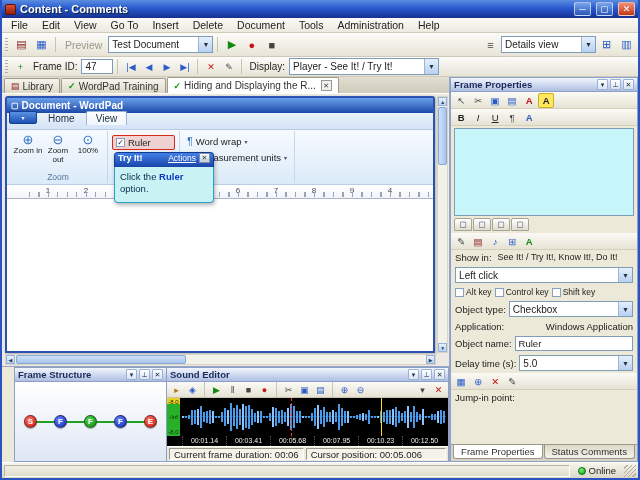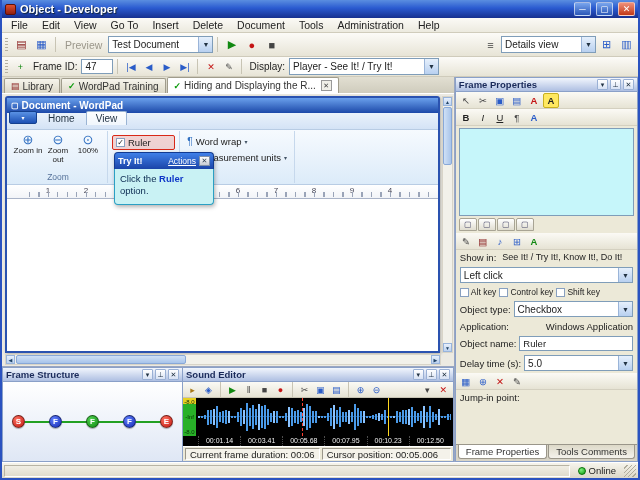--- a/index.html
+++ b/index.html
@@ -101,21 +101,21 @@
               border-bottom: 1px solid #aab4c8; }
   .wp-ruler .ticks { position: absolute; left: 22px; right: 4px; bottom: 1px; height: 5px;
                      background: repeating-linear-gradient(90deg,#9aa4b8 0 1px,transparent 1px 9.5px); }
   .wp-ruler .nums { position: absolute; left: 22px; top: 1px; display: flex; }
   .wp-ruler .num { width: 38px; text-align: center; font-size: 8px; color: #445; }
   .wp-docbody { flex: 1; background: #fff; }
 
   
   .callout { position: absolute; left: 112px; top: 58px; width: 100px; z-index: 6;
              filter: drop-shadow(1px 2px 2px rgba(0,0,0,.3)); }
-  .callout-hd { height: 15px; display: flex; align-items: center; gap: 3px; padding: 8px 3px;
+  .callout-hd { height: 15px; display: flex; align-items: flex-start; gap: 3px; padding: 0 3px;
                 background: linear-gradient(#4080e8,#1a44a8); border: 1px solid #123a90; border-bottom: none;
                 border-radius: 4px 4px 0 0; }
   .callout-title { color: #fff; font-size: 9px; font-weight: bold; }
   .callout-actions { color: #fff; font-size: 8.5px; text-decoration: underline; margin-left: auto; }
   .callout-close { width: 11px; height: 10px; flex: none; display: flex; align-items: center; justify-content: center;
                    background: linear-gradient(#fefefe,#c8ccd4); border: 1px solid #8090a8; font-size: 7px; color: #345; }
   .callout-bd { background: #c9f2f4; border: 1px solid #2aa0c4; border-top: none; border-radius: 0 0 4px 4px;
                 padding: 4px 5px 7px; font-size: 9.5px; color: #0a2a50; line-height: 1.25; }
   .callout-bd .tgt { color: #1038c8; font-weight: bold; }
 
@@ -129,21 +129,21 @@
   .sc-thumb-v { width: 9px; height: 58px; margin-top: 1px; border-radius: 2px;
                 background: linear-gradient(90deg,#cfe0f6,#a8c4ea); border: 1px solid #88a8d8; }
   .sc-thumb-h { width: 170px; height: 9px; margin-left: 1px; border-radius: 2px;
                 background: linear-gradient(#cfe0f6,#a8c4ea); border: 1px solid #88a8d8; }
   .scroll-v .sc-btn:last-child { margin-top: auto; }
   .scroll-h .sc-btn:last-child { margin-left: auto; }
 
   
   .bottom-row { height: 96px; flex: none; display: flex; border-top: 1px solid #9aa6c0; }
   .panel { display: flex; flex-direction: column; background: #eef2fa; border: 1px solid #8aa0c8; }
-  .fs-panel { width: 181px; }
+  .fs-panel { width: 153px; margin-left: 12px; }
   .se-panel { flex: 1; border-left: none; }
   .panel-title { height: 14px; flex: none; display: flex; align-items: center; gap: 2px; padding: 0 3px;
                  background: linear-gradient(#f2f6fd,#aebfe2); border-bottom: 1px solid #8aa0c8; }
   .panel-title .t { font-size: 9.5px; font-weight: bold; color: #1a2a5a; flex: 1; white-space: nowrap; overflow: hidden; }
   .ptbtn { width: 11px; height: 11px; flex: none; display: flex; align-items: center; justify-content: center;
            font-size: 7px; color: #234; border: 1px solid #9ab0d4; border-radius: 1px;
            background: linear-gradient(#fff,#d8e2f4); }
   .fs-body { flex: 1; position: relative; background: linear-gradient(#ffffff,#dfe7f5); }
   .fs-line { position: absolute; left: 14px; right: 14px; top: 50%; height: 2px; margin-top: -1px; background: #22a022; }
   .fs-nodes { position: absolute; inset: 0; display: flex; align-items: center; justify-content: space-between; padding: 0 9px; }
@@ -217,21 +217,21 @@
   .sb-grip { width: 12px; height: 12px;
              background: repeating-linear-gradient(135deg,transparent 0 2px,#b0ac9c 2px 3px); }
 </style>
 </head>
 <body>
 
 <div class="screen">
 
   <div class="titlebar">
     <span class="app-icon"></span>
-    <span class="title-text">Object - Developer</span>
+    <span class="title-text">Content - Comments</span>
     <span class="winbtn">─</span>
     <span class="winbtn">▢</span>
     <span class="winbtn close">✕</span>
   </div>
 
   <div class="menubar">
     <span class="menu-item">File</span>
     <span class="menu-item">Edit</span>
     <span class="menu-item">View</span>
     <span class="menu-item">Go To</span>
@@ -682,21 +682,21 @@
         </div>
 
         <div class="fp-row">
           <span class="lab">Jump-in point:</span>
         </div>
 
         <div class="fp-spacer"></div>
 
         <div class="fp-tabs">
           <span class="fp-tab active">Frame Properties</span>
-          <span class="fp-tab">Tools Comments</span>
+          <span class="fp-tab">Status Comments</span>
         </div>
       </div>
     </div>
   </div>
 
   <div class="statusbar">
     <span class="sb-left"></span>
     <span class="sb-online">
       <span class="online-dot"></span>
       <span>Online</span>

